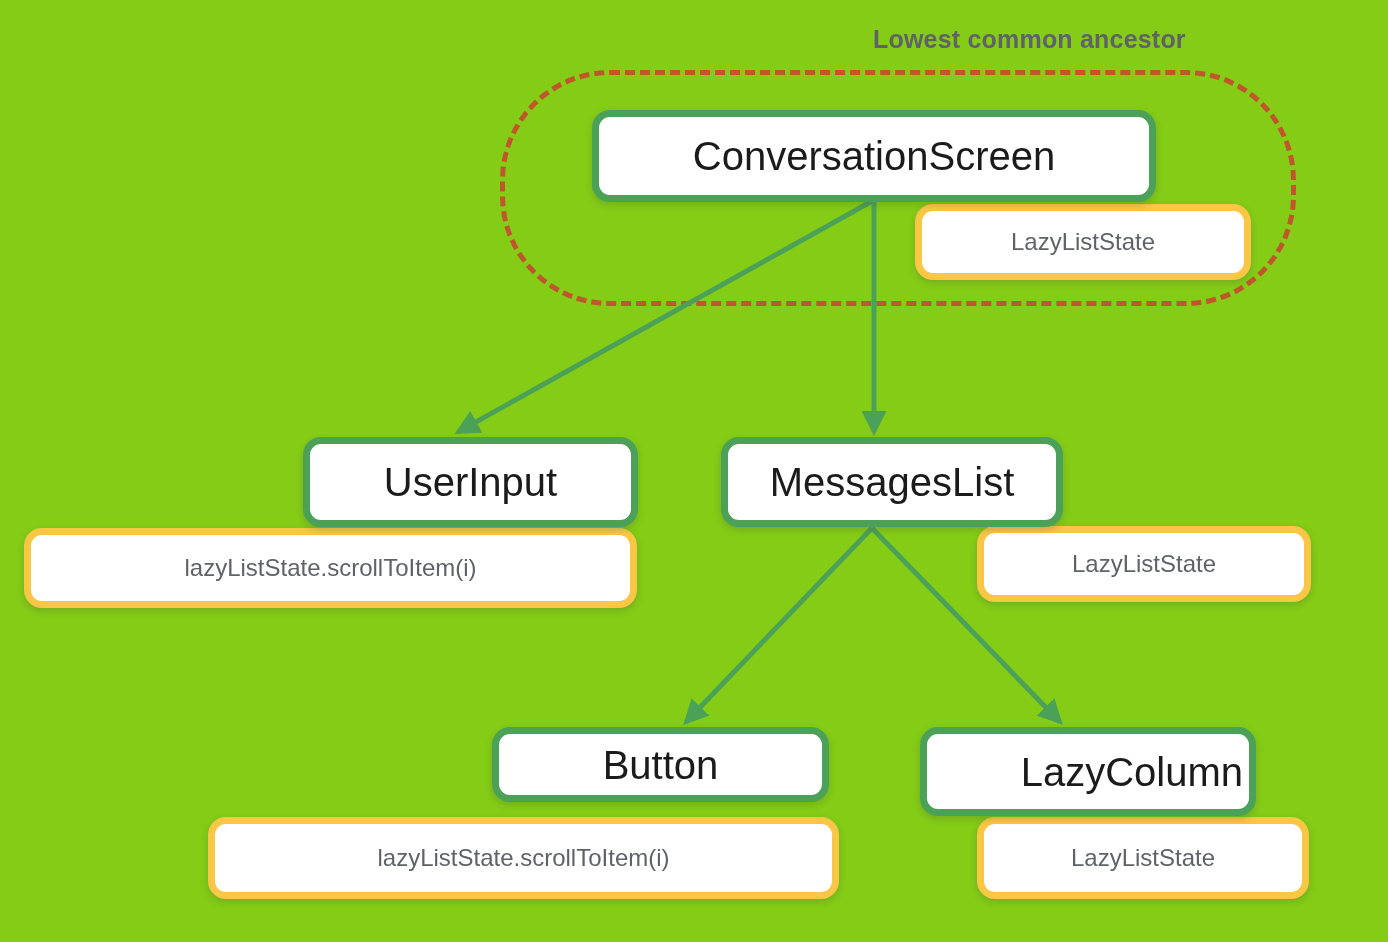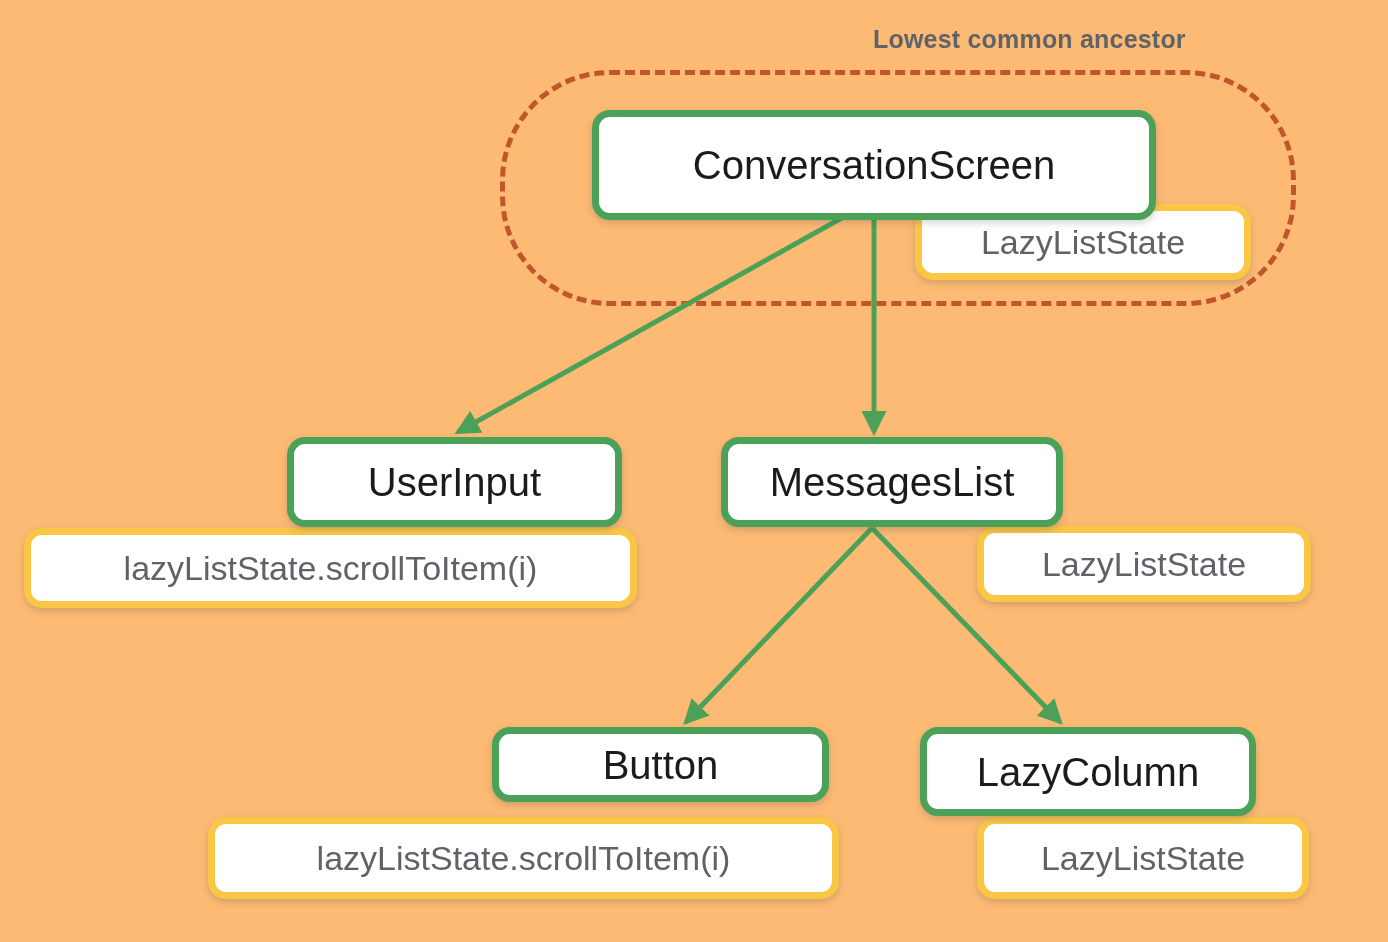--- a/index.html
+++ b/index.html
@@ -4,21 +4,21 @@
 <style>
   html, body {
     margin: 0;
     padding: 0;
     background: #ffffff;
   }
   #canvas {
     position: relative;
     width: 1388px;
     height: 942px;
-    background: #fdba74;
+    background: #84cc16;
     font-family: "Liberation Sans", sans-serif;
     overflow: hidden;
   }
 
   
   #edges {
     position: absolute;
     left: 0;
     top: 0;
     width: 1388px;
@@ -59,21 +59,21 @@
   }
   .node.composable {
     border: 7px solid #4CA158;
     color: #1b1b1b;
     font-size: 40px;
     z-index: 3;
   }
   .node.state {
     border: 7px solid #F9C646;
     color: #5F6368;
-    font-size: 34px;
+    font-size: 24px;
     z-index: 2;
   }
   .node .label {
     line-height: 1;
     padding: 0 6px;
   }
 </style>
 </head>
 <body>
 
@@ -92,29 +92,29 @@
 
     <line x1="874" y1="200" x2="458" y2="432" stroke="#4CA158" stroke-width="5" marker-end="url(#arrowhead)"></line>
 
     <line x1="874" y1="200" x2="874" y2="432" stroke="#4CA158" stroke-width="5" marker-end="url(#arrowhead)"></line>
 
     <line x1="872" y1="528" x2="686" y2="722" stroke="#4CA158" stroke-width="5" marker-end="url(#arrowhead)"></line>
 
     <line x1="872" y1="528" x2="1060" y2="722" stroke="#4CA158" stroke-width="5" marker-end="url(#arrowhead)"></line>
   </svg>
 
-  <div class="node composable" style="left:592px; top:110px; width:564px; height:110px;">
+  <div class="node composable" style="left:592px; top:110px; width:564px; height:92px;">
     <span class="label">ConversationScreen</span>
   </div>
 
   <div class="node state" style="left:915px; top:204px; width:336px; height:76px;">
     <span class="label">LazyListState</span>
   </div>
 
-  <div class="node composable" style="left:287px; top:437px; width:335px; height:90px;">
+  <div class="node composable" style="left:303px; top:437px; width:335px; height:90px;">
     <span class="label">UserInput</span>
   </div>
 
   <div class="node state" style="left:24px; top:528px; width:613px; height:80px;">
     <span class="label">lazyListState.scrollToItem(i)</span>
   </div>
 
   <div class="node composable" style="left:694px; top:437px; width:342px; height:90px;margin-left:27px;">
     <span class="label">MessagesList</span>
   </div>
@@ -124,21 +124,21 @@
   </div>
 
   <div class="node composable" style="left:492px; top:727px; width:337px; height:75px;">
     <span class="label">Button</span>
   </div>
 
   <div class="node state" style="left:208px; top:817px; width:631px; height:82px;">
     <span class="label">lazyListState.scrollToItem(i)</span>
   </div>
 
-  <div class="node composable" style="left:920px; top:727px; width:336px; height:89px;">
+  <div class="node composable" style="left:920px; top:727px; width:336px; height:89px;justify-content:flex-end;">
     <span class="label">LazyColumn</span>
   </div>
 
   <div class="node state" style="left:977px; top:817px; width:332px; height:82px;">
     <span class="label">LazyListState</span>
   </div>
 
 </div>
 
 </body></html>

